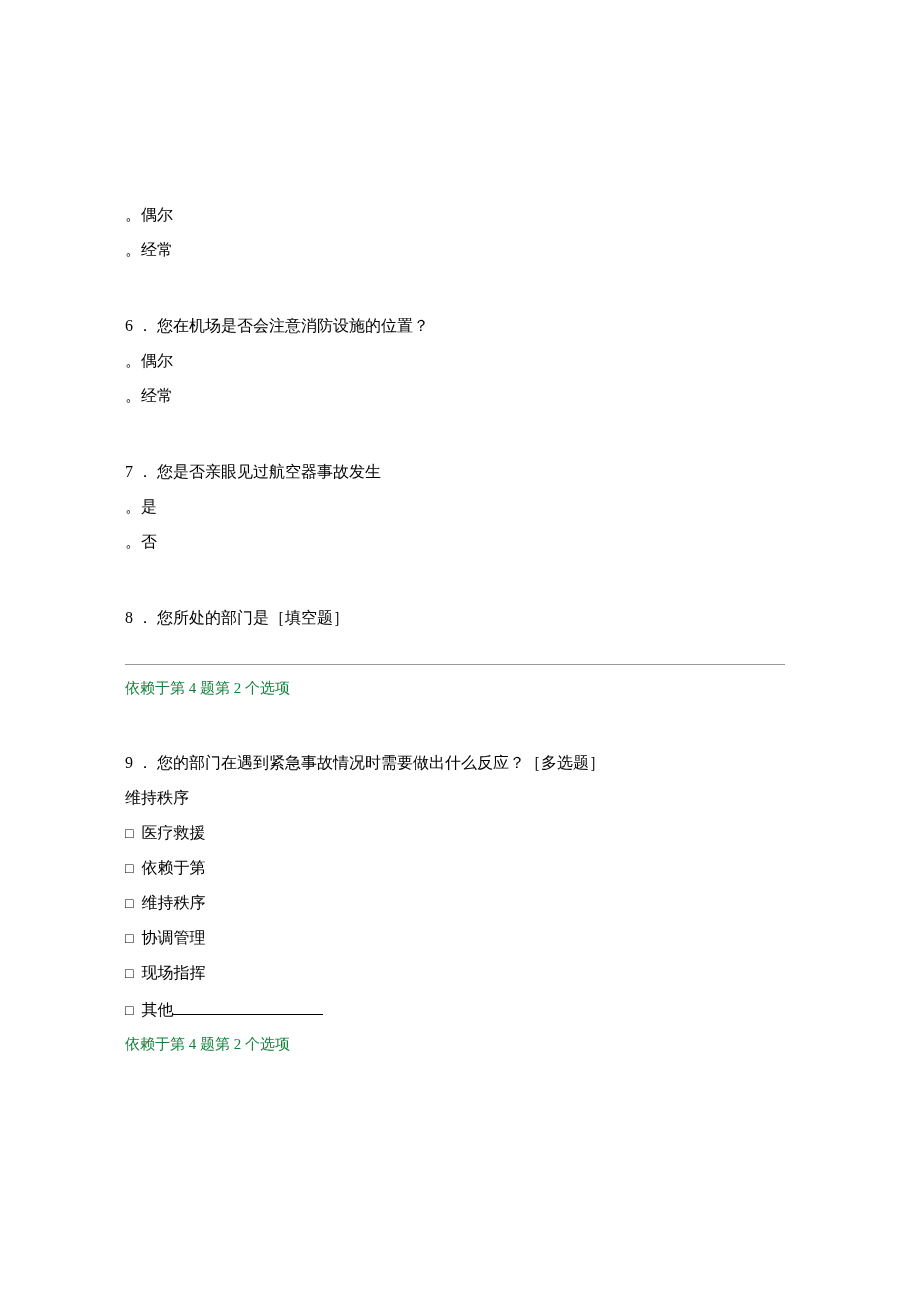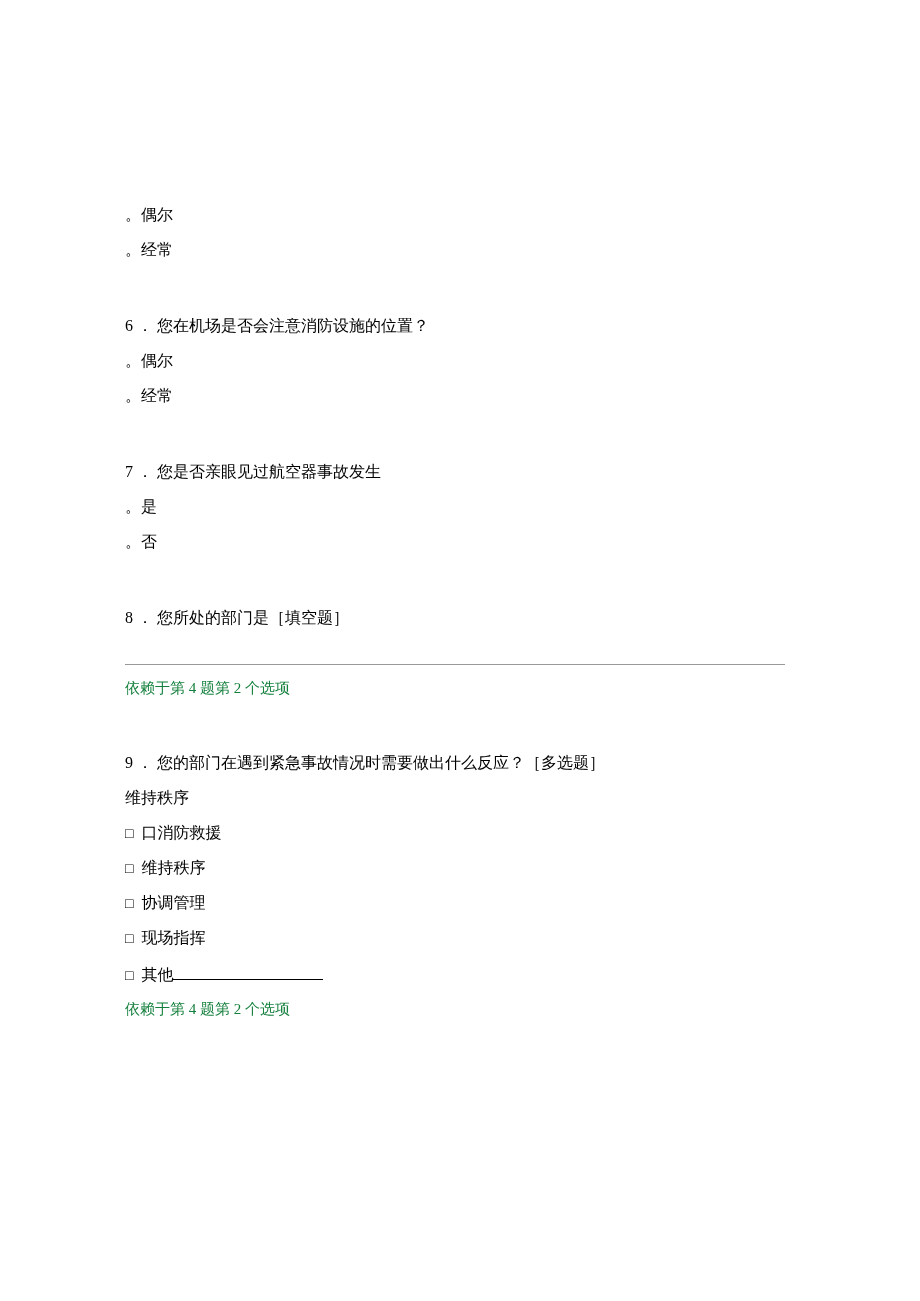--- a/index.html
+++ b/index.html
@@ -117,21 +117,25 @@
       <span>．</span>
       <span>您的部门在遇到紧急事故情况时需要做出什么反应？［多选题］</span>
     </div>
 
     <div class="option-line">
       <span>维持秩序</span>
     </div>
 
     <div class="option-line">
       <span class="checkbox-mark">□</span>&nbsp;
-      <span>口消防救援</span>
+      <span>医疗救援</span>
+    </div>
+    <div class="option-line">
+      <span class="checkbox-mark">□</span>&nbsp;
+      <span>依赖于第</span>
     </div>
     <div class="option-line">
       <span class="checkbox-mark">□</span>&nbsp;
       <span>维持秩序</span>
     </div>
     <div class="option-line">
       <span class="checkbox-mark">□</span>&nbsp;
       <span>协调管理</span>
     </div>
     <div class="option-line">

